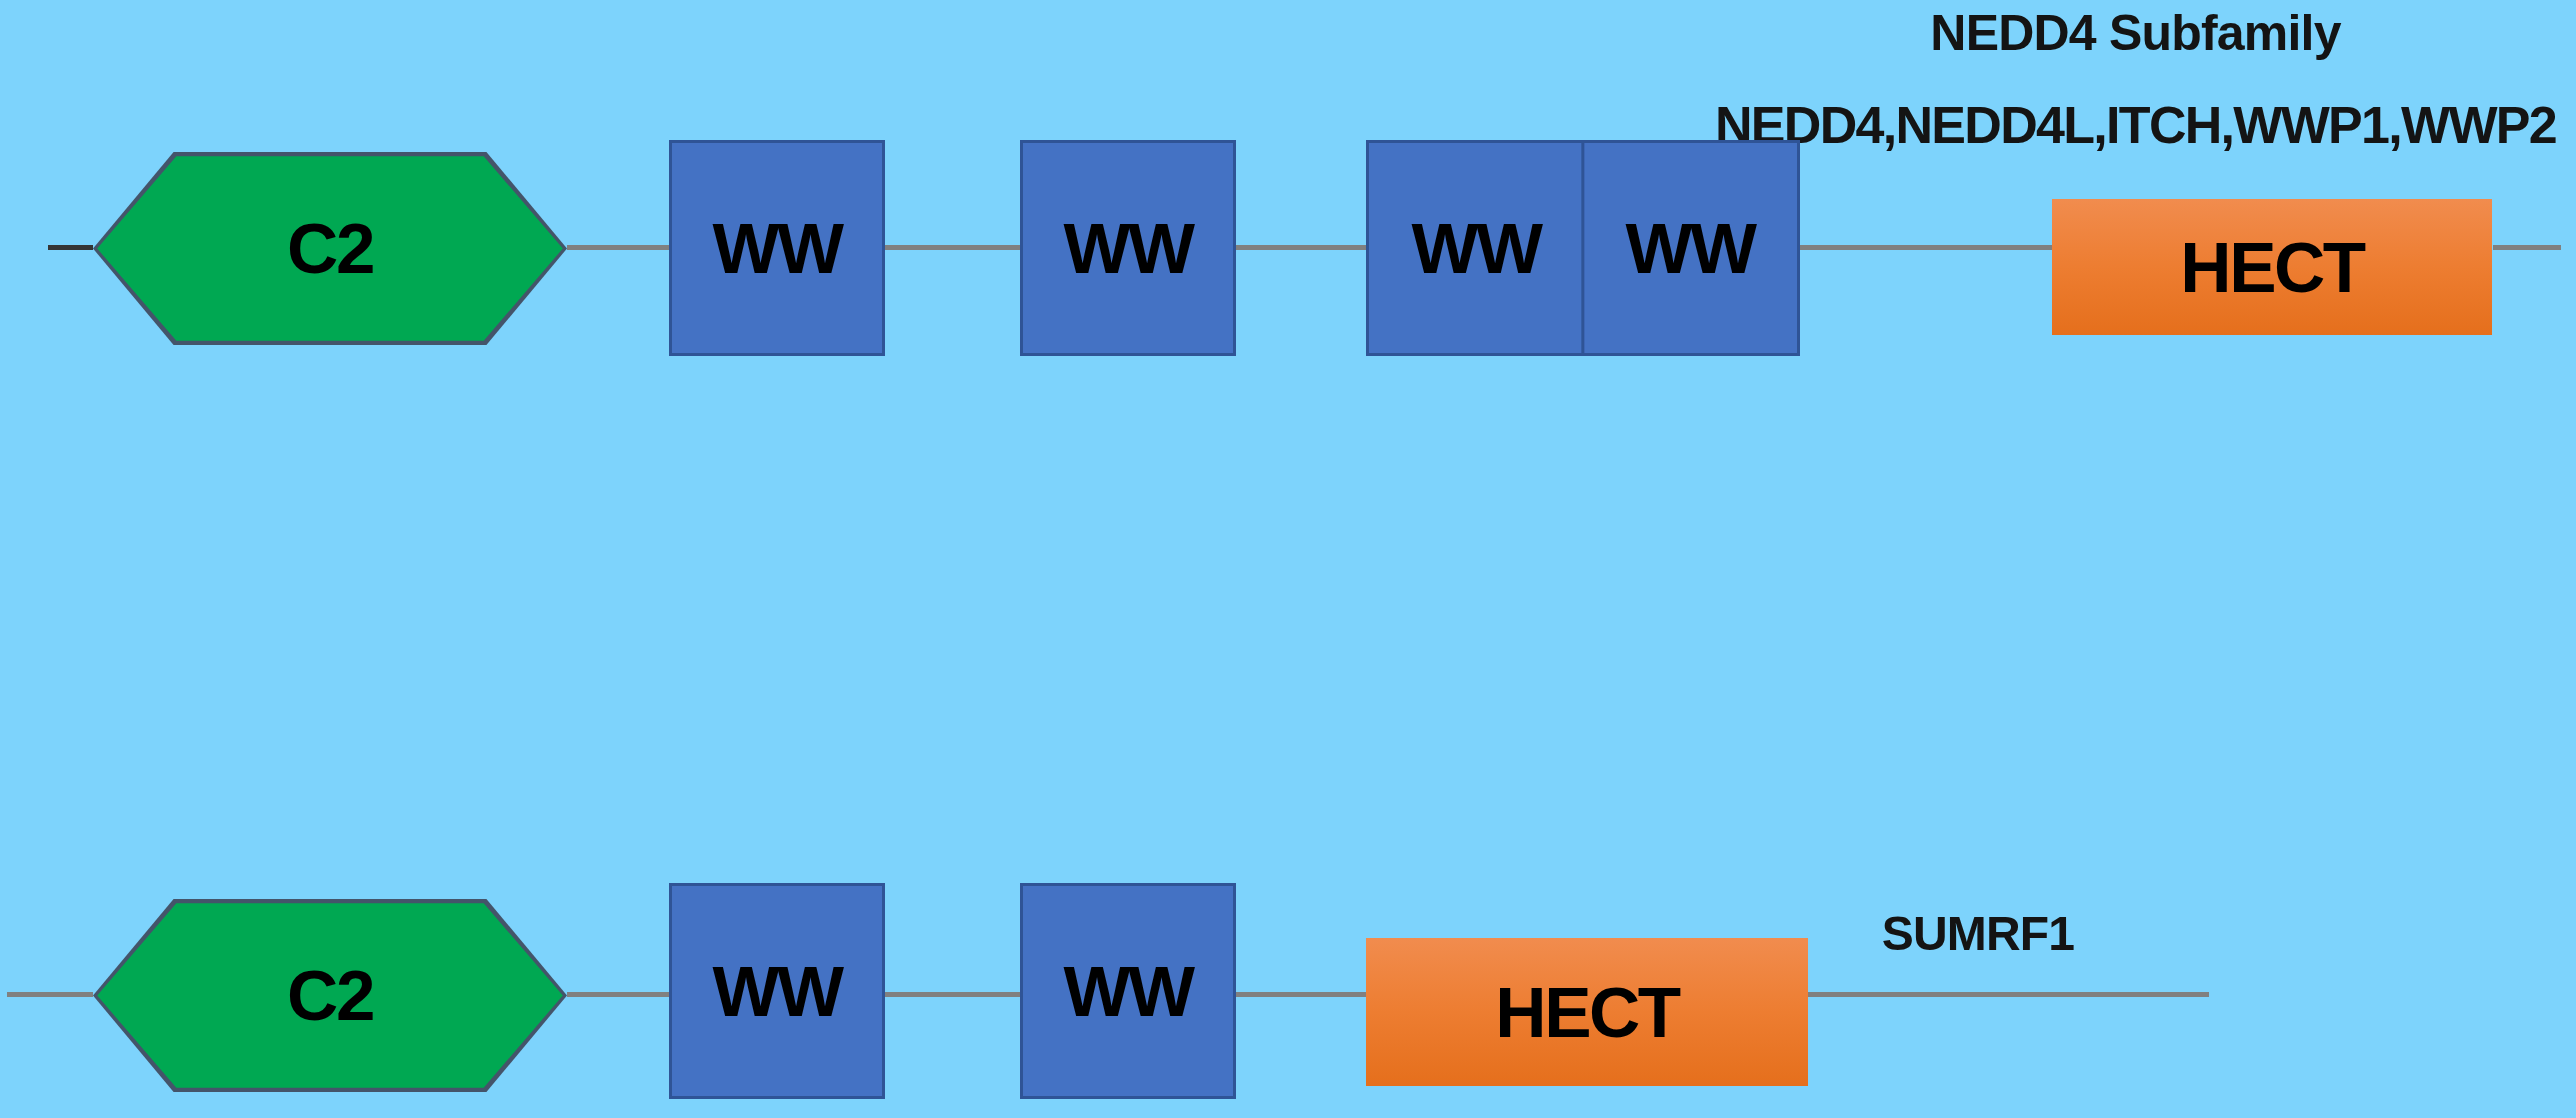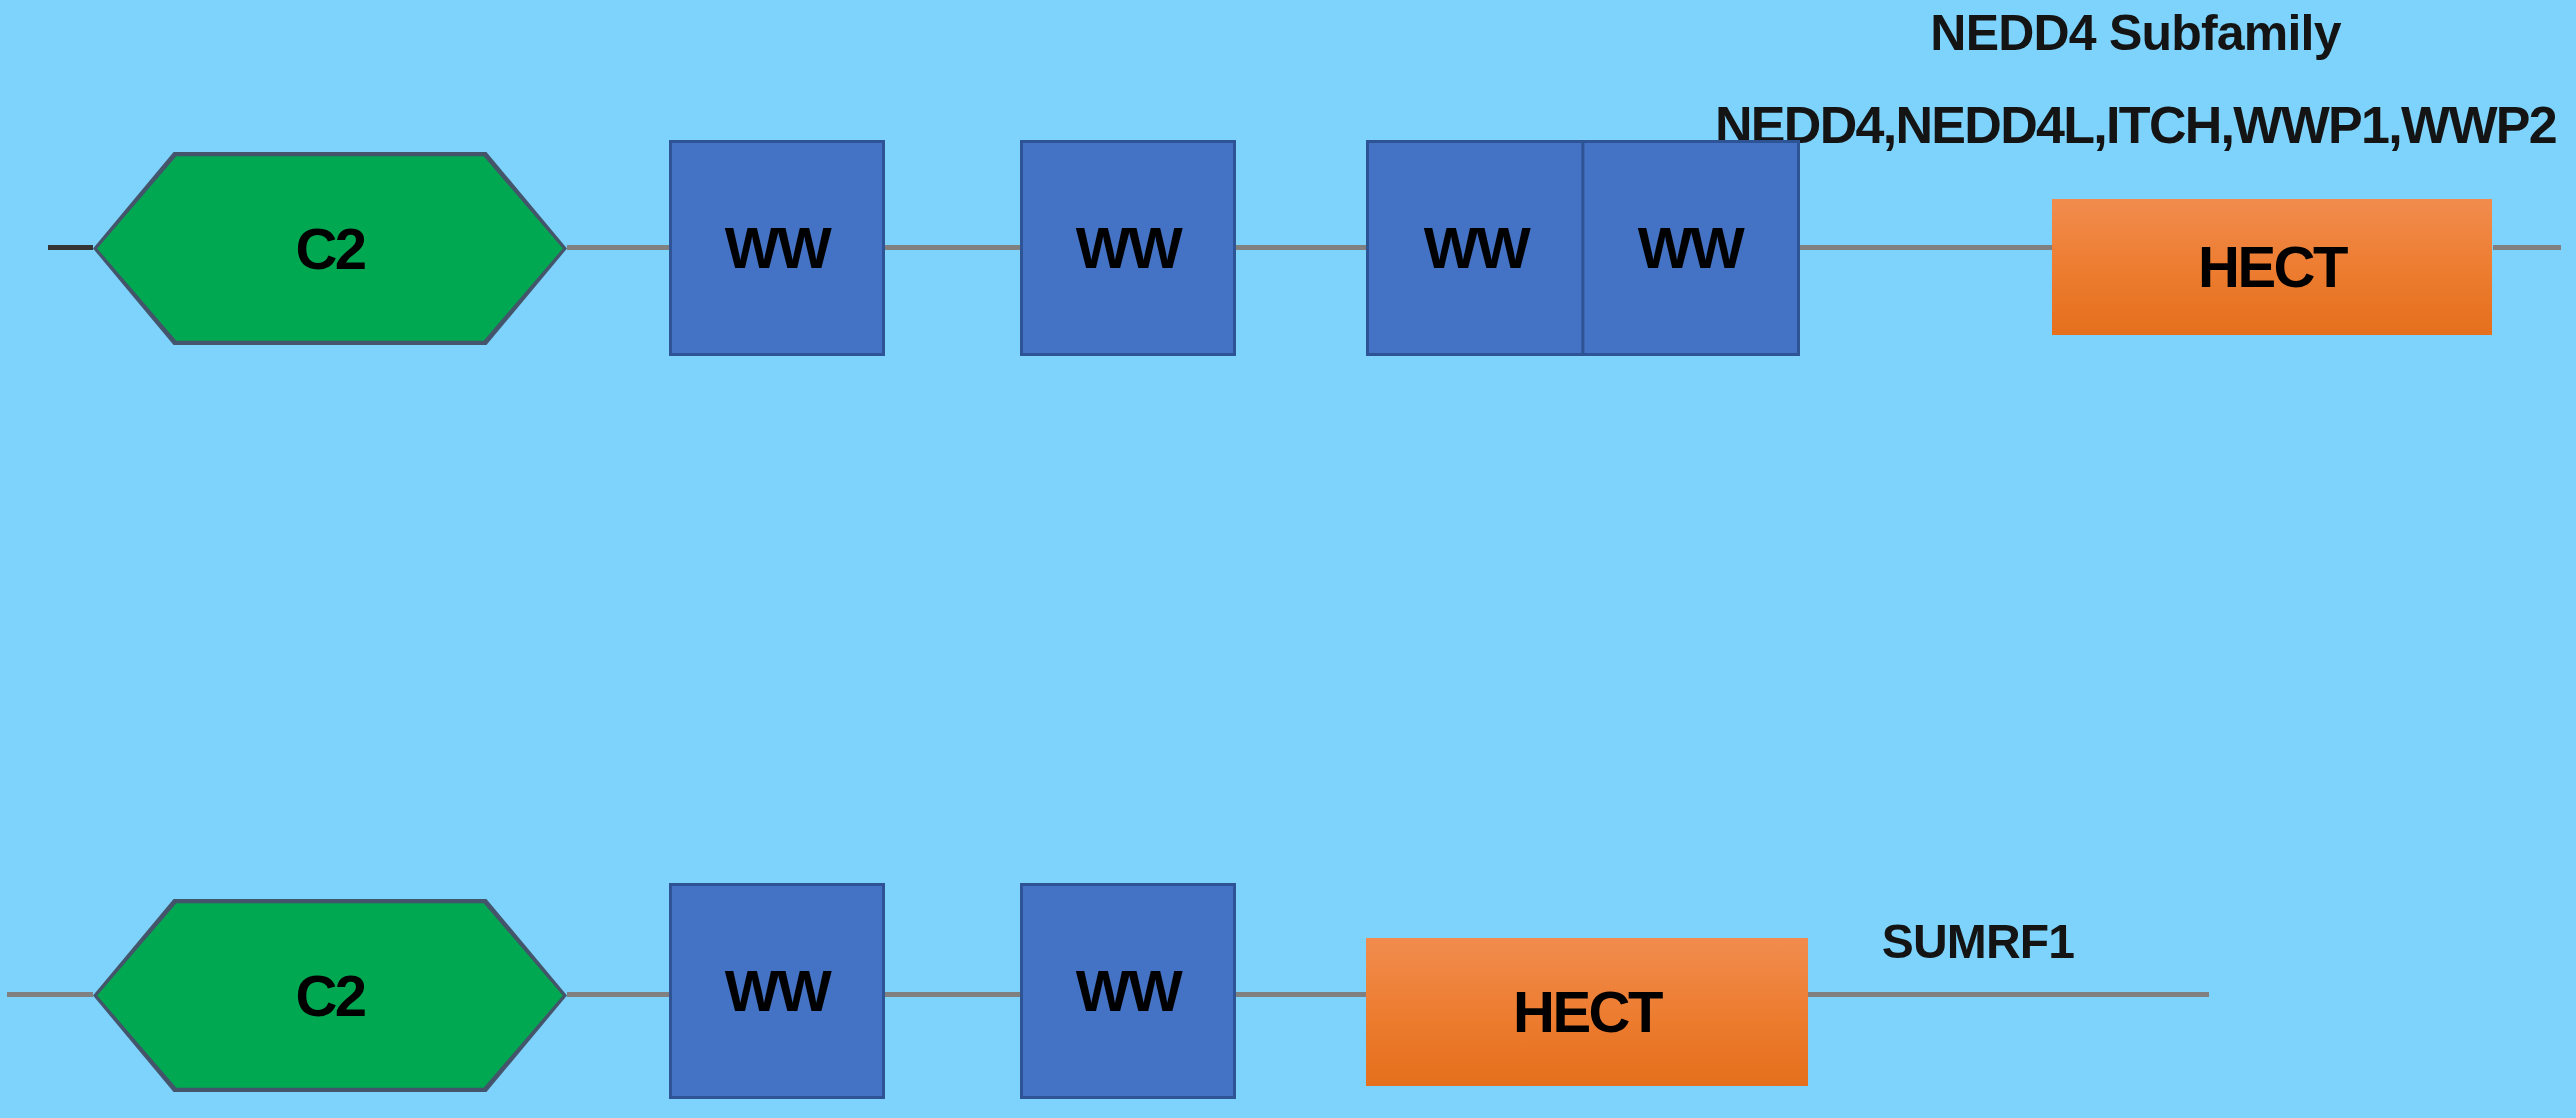--- a/index.html
+++ b/index.html
@@ -40,33 +40,33 @@
   .wwpair .divider{position:absolute;left:50%;top:0;bottom:0;width:3.3px;background:#2F5496;transform:translateX(-50%);}
   
   .hect{
     position:absolute;box-sizing:border-box;
     background:linear-gradient(180deg,#F18C4E 0%,#ED7D31 50%,#E56F1C 100%);
     display:flex;align-items:center;justify-content:center;margin-top:21px;
   }
   
   .domain-label{
     position:relative;z-index:2;
-    font-size:58px;font-weight:700;letter-spacing:-2.5px;
+    font-size:71px;font-weight:700;letter-spacing:-2.5px;
     color:#000;line-height:1;white-space:nowrap;
   }
   .annot{
     position:absolute;left:1695px;top:3.3px;width:881px;
     text-align:center;color:#141414;font-weight:700;
   }
   .annot .l1{font-size:50px;line-height:60px;letter-spacing:-0.8px;white-space:nowrap;}
   .annot .l2{font-size:52px;line-height:60px;letter-spacing:-1.7px;white-space:nowrap;margin-top:32px;}
   .protein-label{
     position:absolute;left:1845px;top:909px;width:266px;
     text-align:center;color:#141414;font-weight:700;
-    font-size:48px;line-height:50px;letter-spacing:-0.8px;white-space:nowrap;margin-top:8px;
+    font-size:48px;line-height:50px;letter-spacing:-0.8px;white-space:nowrap;
   }
 </style>
 </head>
 <body>
 
 <div class="canvas">
 
   <div class="annot">
     <div class="l1">NEDD4 Subfamily</div>
     <div class="l2">NEDD4,NEDD4L,ITCH,WWP1,WWP2</div>

